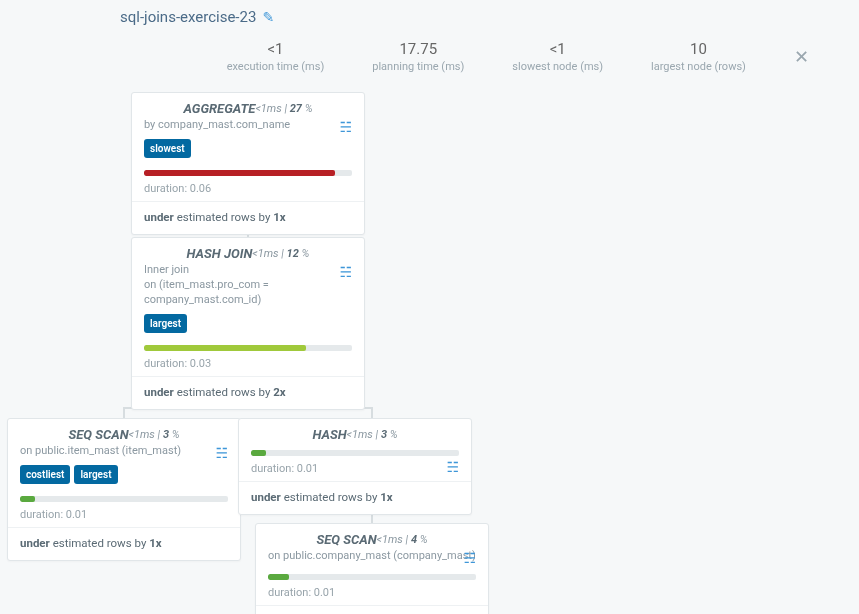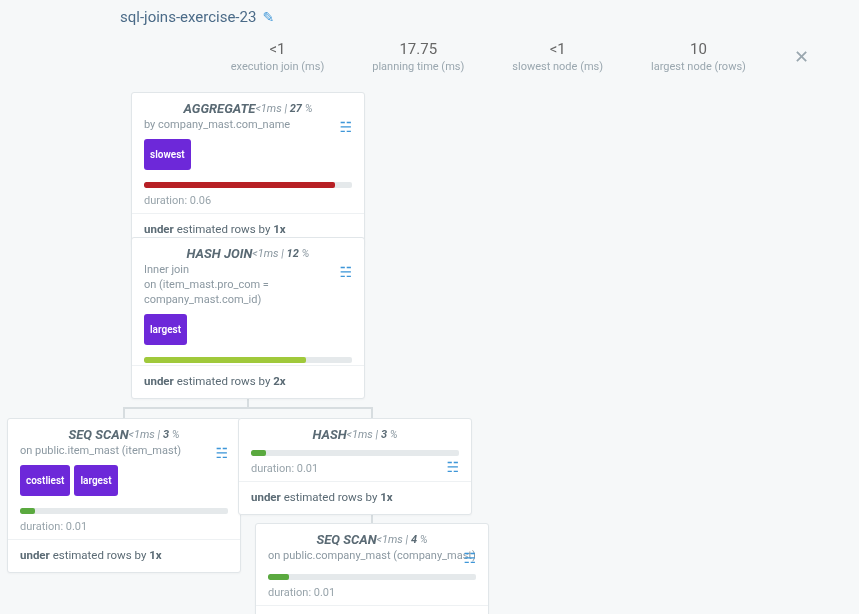--- a/index.html
+++ b/index.html
@@ -59,25 +59,25 @@
     position: relative;
   }
   .disk-icon {
     position: absolute;
     right: 12px;
     color: #3E96D8;
     font-size: 14px;
   }
   .tags { padding: 2px 12px 6px 12px; display: flex; gap: 4px; }
   .tag {
-    background: #6d28d9;
+    background: #0369a1;
     color: #fff;
     font-size: 10px;
     font-weight: 600;
-    padding: 10px 6px;
+    padding: 4px 6px;
     border-radius: 3px;
   }
   .bar-wrap { padding: 6px 12px 2px 12px; }
   .bar {
     height: 6px;
     background: #e5e9eb;
     border-radius: 2px;
     position: relative;
     overflow: hidden;
   }
@@ -101,21 +101,21 @@
 <body>
 
 <div class="title-row">
   <span class="name">sql-joins-exercise-23</span>
   <span class="edit-icon">✎</span>
 </div>
 
 <div class="stats">
   <div class="stat">
     <div class="v">&lt;1</div>
-    <div class="l">execution join (ms)</div>
+    <div class="l">execution time (ms)</div>
   </div>
   <div class="stat">
     <div class="v">17.75</div>
     <div class="l">planning time (ms)</div>
   </div>
   <div class="stat">
     <div class="v">&lt;1</div>
     <div class="l">slowest node (ms)</div>
   </div>
   <div class="stat">
@@ -167,20 +167,21 @@
       <span class="disk-icon" style="top:0;">☵</span>
     </div>
     <div class="tags">
       <span class="tag">largest</span>
     </div>
     <div class="bar-wrap">
         <div class="bar">
           <div class="fill" style="width:78%;background:#a0c93b;"></div>
         </div>
       </div>
+    <div class="dur"><span>duration: </span><span>0.03</span></div>
     <div class="divider"></div>
     <div class="est"><b>under</b><span> estimated rows by </span><b>2x</b></div>
   </div>
 
   <div class="node" style="left:7px; top:329px;">
     <div class="nhead">
       <span class="ntitle">SEQ SCAN</span>
       <span class="nmeta"><span>&lt;1</span><span>ms</span> | <b><span>3</span></b> %</span>
     </div>
     <div class="nsub">

